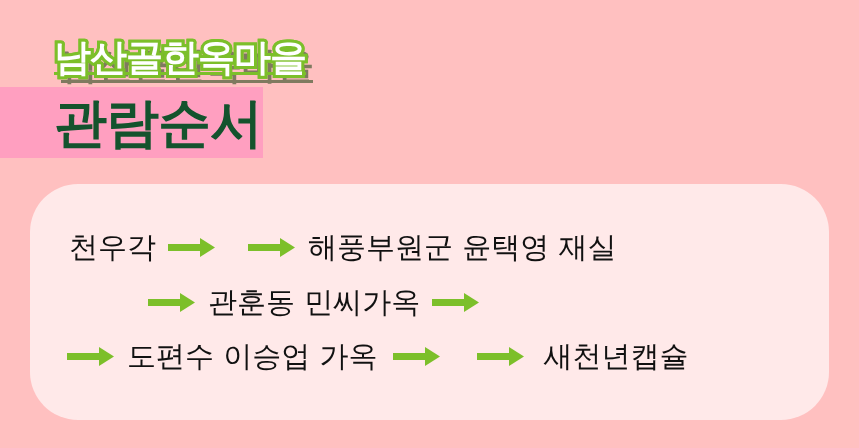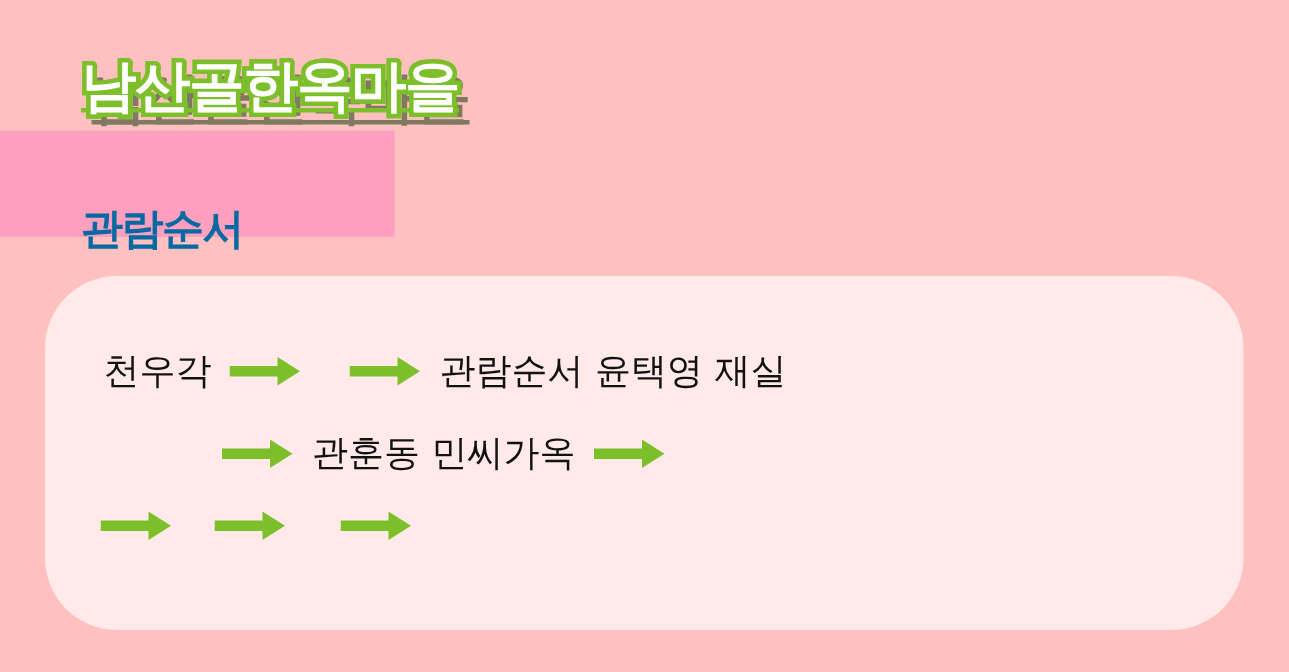--- a/index.html
+++ b/index.html
@@ -34,43 +34,42 @@
       paint-order: stroke fill;
       text-shadow: 7px 8px 0 #7f7a5f;
       line-height: 56px;
       white-space: nowrap;
       text-decoration: underline;
     }
     .title-sub {
       position: absolute;
       left: 54px;
       top: 95px;
-      font-size: 28px;
+      font-size: 53px;
       font-weight: bold;
-      color: #0369a1;
+      color: #14532d;
       letter-spacing: -1px;
       line-height: 56px;
       white-space: nowrap;
-      margin-top: 30px;
     }
     .card {
       position: absolute;
       left: 30px;
       top: 184px;
       width: 799px;
       height: 236px;
       background: #ffe9e9;
       border-radius: 48px;
     }
     .row {
       position: absolute;
       display: flex;
       align-items: center;
       white-space: nowrap;
-      font-size: 24px;
+      font-size: 29px;
       color: #111111;
       line-height: 32px;
     }
     .row1 { left: 69px; top: 231px; }
     .row2 { left: 148px; top: 286px; }
     .row3 { left: 67px; top: 340px; }
     .stop {
       display: inline-block;
     }
     .arrow {
@@ -97,21 +96,21 @@
         <rect x="0" y="7" width="34" height="7" fill="#7cbf2a"></rect>
         <polygon points="32,1 47,10.5 32,20" fill="#7cbf2a"></polygon>
       </svg>
   </span>
   <span class="arrow" style="margin-left:20px">
     <svg width="48" height="20" viewBox="0 0 48 20">
         <rect x="0" y="7" width="34" height="7" fill="#7cbf2a"></rect>
         <polygon points="32,1 47,10.5 32,20" fill="#7cbf2a"></polygon>
       </svg>
   </span>
-  <span class="stop">관람순서 윤택영 재실</span>
+  <span class="stop">해풍부원군 윤택영 재실</span>
 </div>
 
 <div class="row row2">
   <span class="arrow" style="margin-left:0">
     <svg width="48" height="20" viewBox="0 0 48 20">
         <rect x="0" y="7" width="34" height="7" fill="#7cbf2a"></rect>
         <polygon points="32,1 47,10.5 32,20" fill="#7cbf2a"></polygon>
       </svg>
   </span>
   <span class="stop">관훈동 민씨가옥</span>
@@ -123,25 +122,27 @@
   </span>
 </div>
 
 <div class="row row3">
   <span class="arrow" style="margin-left:0">
     <svg width="48" height="20" viewBox="0 0 48 20">
         <rect x="0" y="7" width="34" height="7" fill="#7cbf2a"></rect>
         <polygon points="32,1 47,10.5 32,20" fill="#7cbf2a"></polygon>
       </svg>
   </span>
+  <span class="stop">도편수 이승업 가옥</span>
   <span class="arrow" style="margin-left:16px">
     <svg width="48" height="20" viewBox="0 0 48 20">
         <rect x="0" y="7" width="34" height="7" fill="#7cbf2a"></rect>
         <polygon points="32,1 47,10.5 32,20" fill="#7cbf2a"></polygon>
       </svg>
   </span>
   <span class="arrow" style="margin-left:24px;margin-right:18px">
     <svg width="48" height="20" viewBox="0 0 48 20">
         <rect x="0" y="7" width="34" height="7" fill="#7cbf2a"></rect>
         <polygon points="32,1 47,10.5 32,20" fill="#7cbf2a"></polygon>
       </svg>
   </span>
+  <span class="stop">새천년캡슐</span>
 </div>
 
 </body></html>

